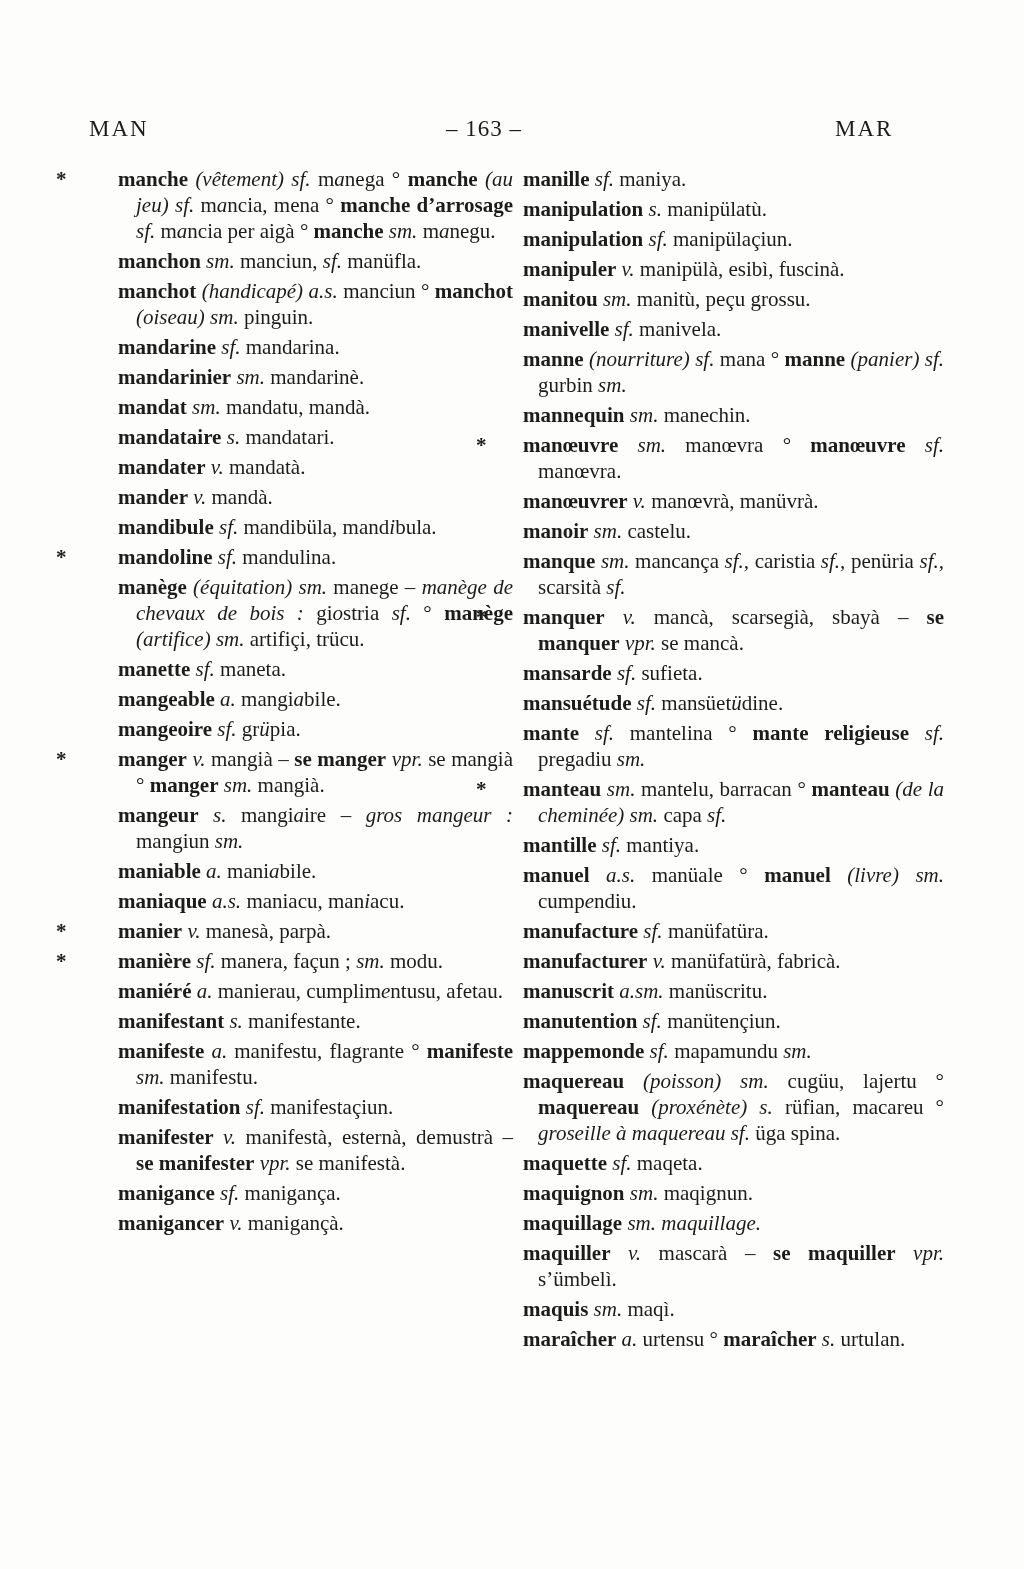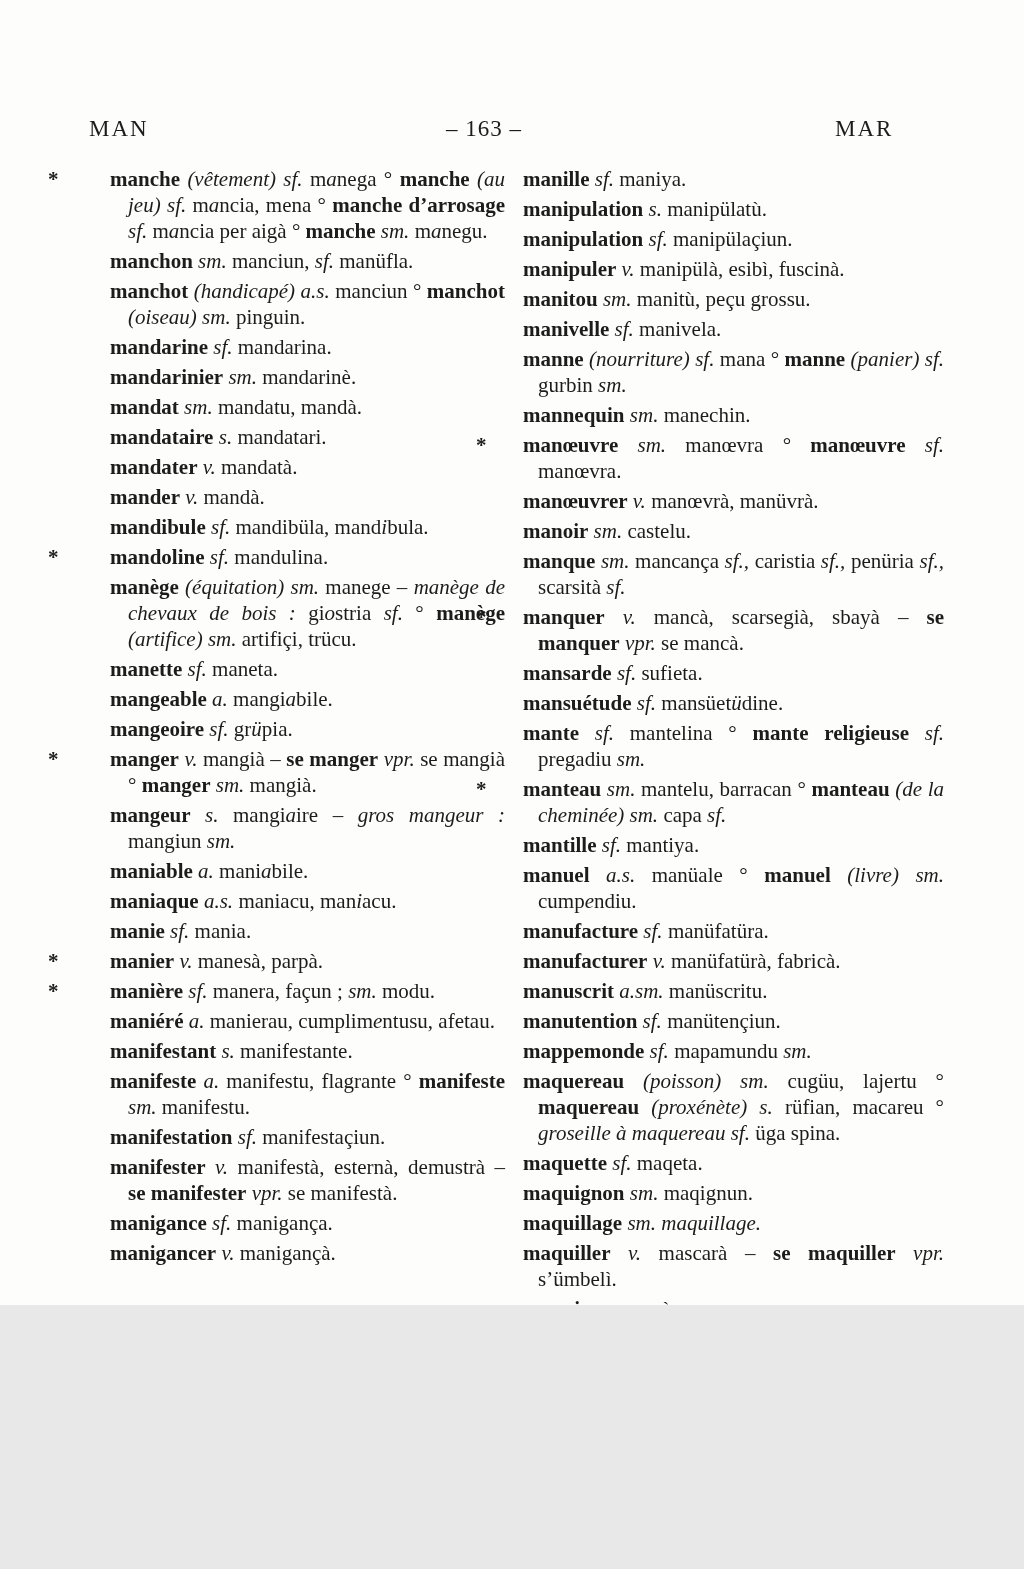--- a/index.html
+++ b/index.html
@@ -1,30 +1,30 @@
 <!DOCTYPE html>
 <html><head>
 <meta charset="utf-8">
 <style>
   html,body{margin:0;padding:0;background:#e8e8e8;}
   .page{
     position:relative;
-    width:1024px;height:1305px;
+    width:1024px;height:1569px;
     background:#fdfdfc;
     font-family:"Liberation Serif","DejaVu Serif",serif;
     color:#1c1c1c;
     overflow:hidden;
   }
   .page-header{position:absolute;top:116px;left:0;width:1024px;height:30px;font-size:23px;}
   .hdr-left{position:absolute;left:89px;top:0;letter-spacing:2px;}
   .hdr-center{position:absolute;left:446px;top:0;letter-spacing:1px;}
   .hdr-right{position:absolute;left:835px;top:0;letter-spacing:2px;}
   .columns{position:absolute;top:166px;left:0;width:1024px;}
   .column{position:absolute;top:0;}
-  #col-left{left:88px;width:417px;}
+  #col-left{left:96px;width:417px;}
   #col-right{left:507px;width:437px;}
   .entry{
     font-size:21px;
     line-height:26px;
     margin-bottom:4px;
     text-align:justify;
   }
   #col-left .entry{padding-left:40px;text-indent:-40px;}
   #col-left .entry.nostar{text-indent:-18px;}
   #col-right .entry{padding-left:31px;text-indent:-31px;}
@@ -59,21 +59,20 @@
         <div class="entry nostar"><span class="run-b">mandibule</span><span class="run-r"> </span><span class="run-i">sf.</span><span class="run-r"> mandibüla, mand</span><span class="run-i">i</span><span class="run-r">bula.</span></div>
         <div class="entry star"><span class="star-mark">*</span><span class="run-b">mandoline</span><span class="run-r"> </span><span class="run-i">sf.</span><span class="run-r"> mandulina.</span></div>
         <div class="entry nostar"><span class="run-b">manège</span><span class="run-r"> </span><span class="run-i">(équitation)</span><span class="run-r"> </span><span class="run-i">sm.</span><span class="run-r"> manege – </span><span class="run-i">manège de chevaux de bois :</span><span class="run-r"> gi</span><span class="run-i">o</span><span class="run-r">stria </span><span class="run-i">sf.</span><span class="run-r"> ° </span><span class="run-b">manège</span><span class="run-r"> </span><span class="run-i">(artifice)</span><span class="run-r"> </span><span class="run-i">sm.</span><span class="run-r"> artifiçi, trücu.</span></div>
         <div class="entry nostar"><span class="run-b">manette</span><span class="run-r"> </span><span class="run-i">sf.</span><span class="run-r"> maneta.</span></div>
         <div class="entry nostar"><span class="run-b">mangeable</span><span class="run-r"> </span><span class="run-i">a.</span><span class="run-r"> mangi</span><span class="run-i">a</span><span class="run-r">bile.</span></div>
         <div class="entry nostar"><span class="run-b">mangeoire</span><span class="run-r"> </span><span class="run-i">sf.</span><span class="run-r"> gr</span><span class="run-i">ü</span><span class="run-r">pia.</span></div>
         <div class="entry star"><span class="star-mark">*</span><span class="run-b">manger</span><span class="run-r"> </span><span class="run-i">v.</span><span class="run-r"> mangià – </span><span class="run-b">se manger</span><span class="run-r"> </span><span class="run-i">vpr.</span><span class="run-r"> se mangià ° </span><span class="run-b">manger</span><span class="run-r"> </span><span class="run-i">sm.</span><span class="run-r"> mangià.</span></div>
         <div class="entry nostar"><span class="run-b">mangeur</span><span class="run-r"> </span><span class="run-i">s.</span><span class="run-r"> mangi</span><span class="run-i">a</span><span class="run-r">ire – </span><span class="run-i">gros mangeur :</span><span class="run-r"> mangiun </span><span class="run-i">sm.</span></div>
         <div class="entry nostar"><span class="run-b">maniable</span><span class="run-r"> </span><span class="run-i">a.</span><span class="run-r"> mani</span><span class="run-i">a</span><span class="run-r">bile.</span></div>
         <div class="entry nostar"><span class="run-b">maniaque</span><span class="run-r"> </span><span class="run-i">a.s.</span><span class="run-r"> maniacu, man</span><span class="run-i">i</span><span class="run-r">acu.</span></div>
-        <div class="entry nostar"><span class="run-b">manie</span><span class="run-r"> </span><span class="run-i">sf.</span><span class="run-r"> mania.</span></div>
         <div class="entry star"><span class="star-mark">*</span><span class="run-b">manier</span><span class="run-r"> </span><span class="run-i">v.</span><span class="run-r"> manesà, parpà.</span></div>
         <div class="entry star"><span class="star-mark">*</span><span class="run-b">manière</span><span class="run-r"> </span><span class="run-i">sf.</span><span class="run-r"> manera, façun ; </span><span class="run-i">sm.</span><span class="run-r"> modu.</span></div>
         <div class="entry nostar"><span class="run-b">maniéré</span><span class="run-r"> </span><span class="run-i">a.</span><span class="run-r"> manierau, cumplim</span><span class="run-i">e</span><span class="run-r">ntusu, afetau.</span></div>
         <div class="entry nostar"><span class="run-b">manifestant</span><span class="run-r"> </span><span class="run-i">s.</span><span class="run-r"> manifestante.</span></div>
         <div class="entry nostar"><span class="run-b">manifeste</span><span class="run-r"> </span><span class="run-i">a.</span><span class="run-r"> manifestu, flagrante ° </span><span class="run-b">manifeste</span><span class="run-r"> </span><span class="run-i">sm.</span><span class="run-r"> manifestu.</span></div>
         <div class="entry nostar"><span class="run-b">manifestation</span><span class="run-r"> </span><span class="run-i">sf.</span><span class="run-r"> manifestaçiun.</span></div>
         <div class="entry nostar"><span class="run-b">manifester</span><span class="run-r"> </span><span class="run-i">v.</span><span class="run-r"> manifestà, esternà, demustrà – </span><span class="run-b">se manifester</span><span class="run-r"> </span><span class="run-i">vpr.</span><span class="run-r"> se manifestà.</span></div>
         <div class="entry nostar"><span class="run-b">manigance</span><span class="run-r"> </span><span class="run-i">sf.</span><span class="run-r"> manigança.</span></div>
         <div class="entry nostar"><span class="run-b">manigancer</span><span class="run-r"> </span><span class="run-i">v.</span><span class="run-r"> manigançà.</span></div>
       </div>

